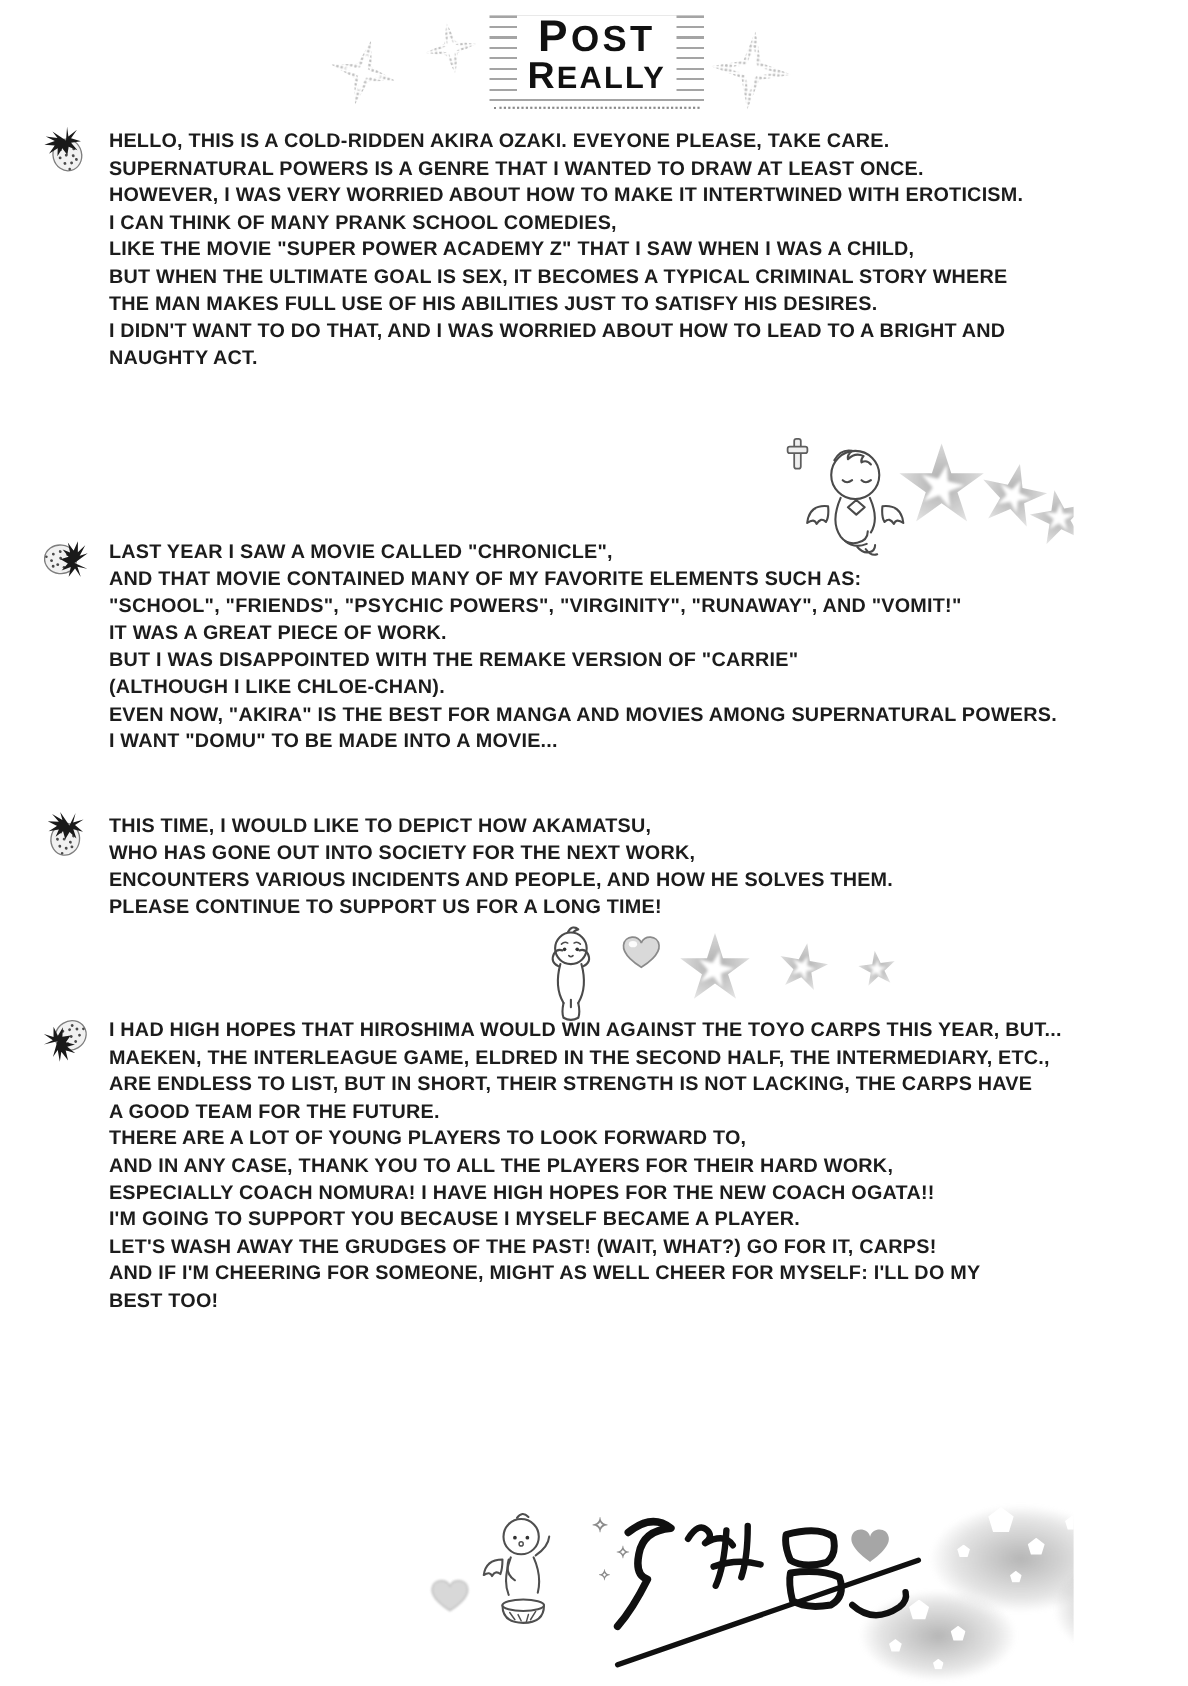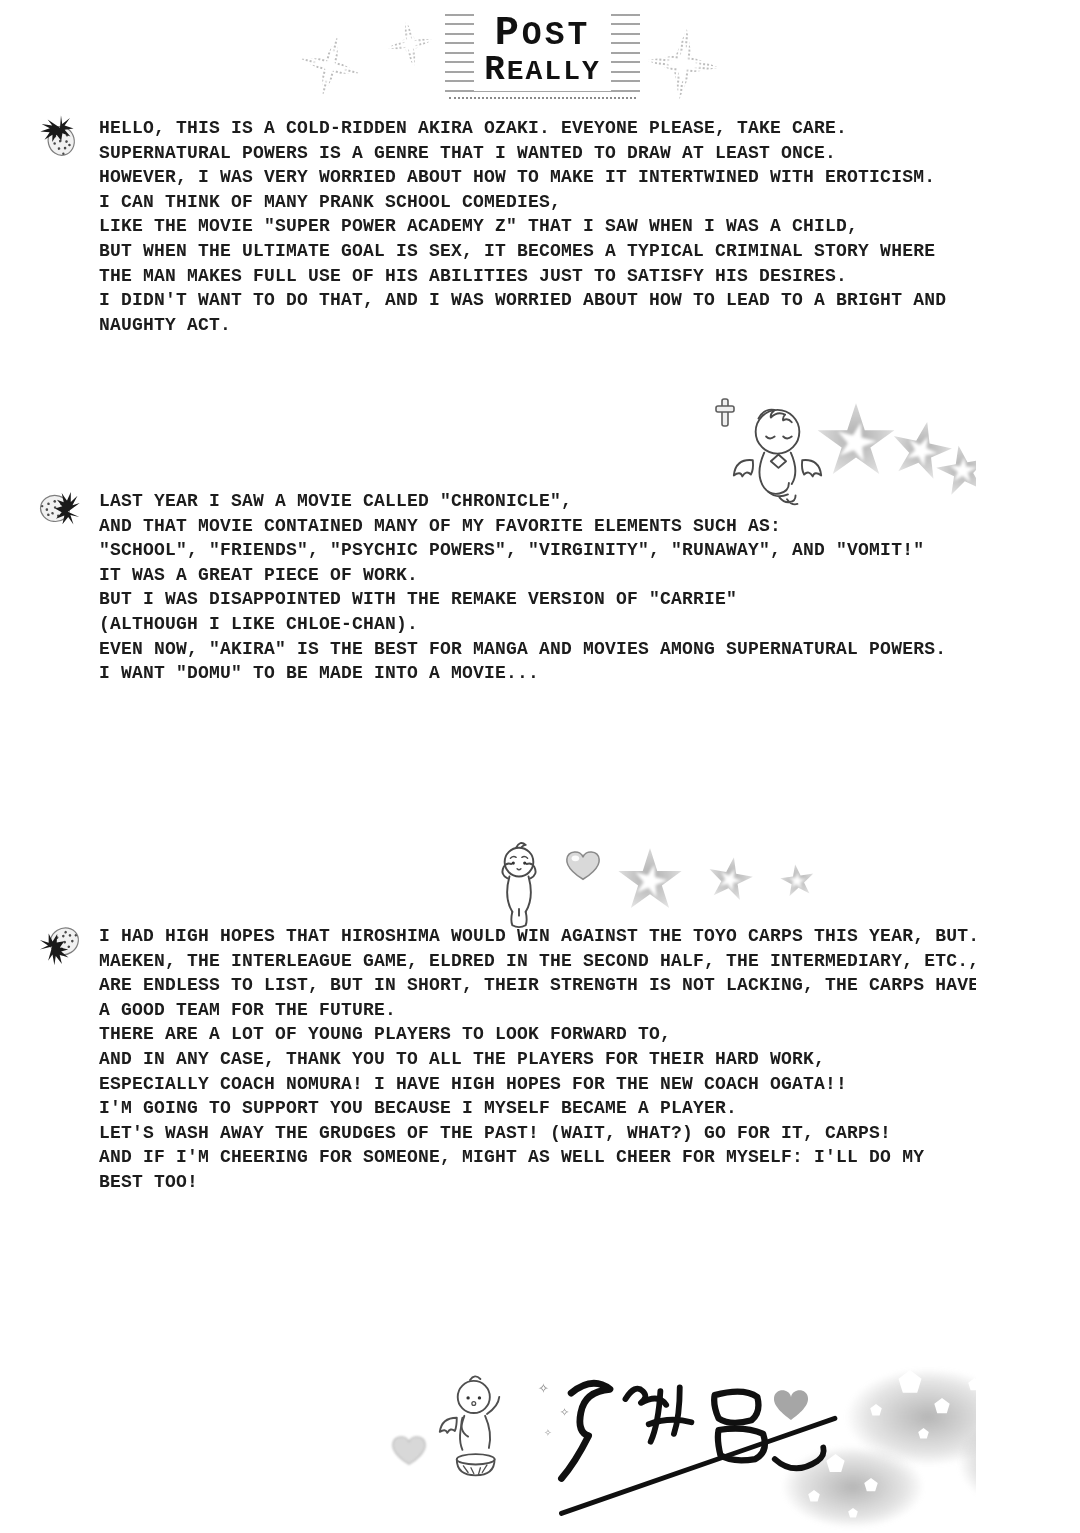--- a/index.html
+++ b/index.html
@@ -1,17 +1,17 @@
 <!DOCTYPE html>
 <html><head>
 <meta charset="utf-8">
 <style>
   html,body{margin:0;padding:0;background:#ffffff;}
   #page{position:relative;width:976px;height:1533px;background:#fff;overflow:hidden;
-        font-family:Liberation Mono, monospace;color:#1c1c1c;}
+        font-family:Liberation Sans, sans-serif;color:#1c1c1c;}
 
   
   .title-wrap{position:absolute;left:445px;top:14px;width:195px;height:78px;
     background:repeating-linear-gradient(to bottom, rgba(90,90,90,.55) 0 2px, transparent 2px 9.5px);}
   .title-wrap::after{content:"";position:absolute;left:4px;right:4px;bottom:-7px;
     border-bottom:2px dotted #8a8a8a;}
   .title-inner{position:relative;margin:0 auto;width:fit-content;background:#fff;
     padding:1px 10px 3px;text-align:center;}
   .title-line1{font-size:33px;font-weight:700;letter-spacing:3px;line-height:36px;color:#111;}
   .title-line2{font-size:28px;font-weight:700;letter-spacing:2px;line-height:32px;color:#111;}
@@ -140,20 +140,29 @@
     <div class="ptext">LAST YEAR I SAW A MOVIE CALLED "CHRONICLE",
 AND THAT MOVIE CONTAINED MANY OF MY FAVORITE ELEMENTS SUCH AS:
 "SCHOOL", "FRIENDS", "PSYCHIC POWERS", "VIRGINITY", "RUNAWAY", AND "VOMIT!"
 IT WAS A GREAT PIECE OF WORK.
 BUT I WAS DISAPPOINTED WITH THE REMAKE VERSION OF "CARRIE"
 (ALTHOUGH I LIKE CHLOE-CHAN).
 EVEN NOW, "AKIRA" IS THE BEST FOR MANGA AND MOVIES AMONG SUPERNATURAL POWERS.
 I WANT "DOMU" TO BE MADE INTO A MOVIE...</div>
   </div>
 
+  <div class="para" style="top:738px;">
+    <svg class="berry rot-d" viewBox="0 0 44 48">
+        <use href="#berry"></use>
+      </svg>
+    <div class="ptext">THIS TIME, I WOULD LIKE TO DEPICT HOW AKAMATSU,
+WHO HAS GONE OUT INTO SOCIETY FOR THE NEXT WORK,
+ENCOUNTERS VARIOUS INCIDENTS AND PEOPLE, AND HOW HE SOLVES THEM.
+PLEASE CONTINUE TO SUPPORT US FOR A LONG TIME!</div>
+  </div>
 
   <div class="deco-group" style="left:492px;top:840px;width:335px;height:92px;">
     <svg class="abs" style="left:3px;top:2px;" width="48" height="88" viewBox="0 0 50 92">
       <g fill="#fff" stroke="#4a4a4a" stroke-width="2" stroke-linecap="round" stroke-linejoin="round">
         <path fill="none" d="M22,6 q4,-8 10,-3 q-5,1 -6,6"></path>
         <circle cx="25" cy="21" r="15"></circle>
         <path fill="none" d="M13,38 q-8,-4 -4,-12 q3,-5 8,-3 M37,38 q8,-4 4,-12 q-3,-5 -8,-3"></path>
         <path fill="none" d="M15,36 q-6,22 3,37 M35,36 q6,22 -3,37"></path>
         <path fill="none" d="M18,73 q-2,9 0,14 M32,73 q2,9 0,14 M18,87 q7,4 14,0 M25,70 v7"></path>
       </g>

